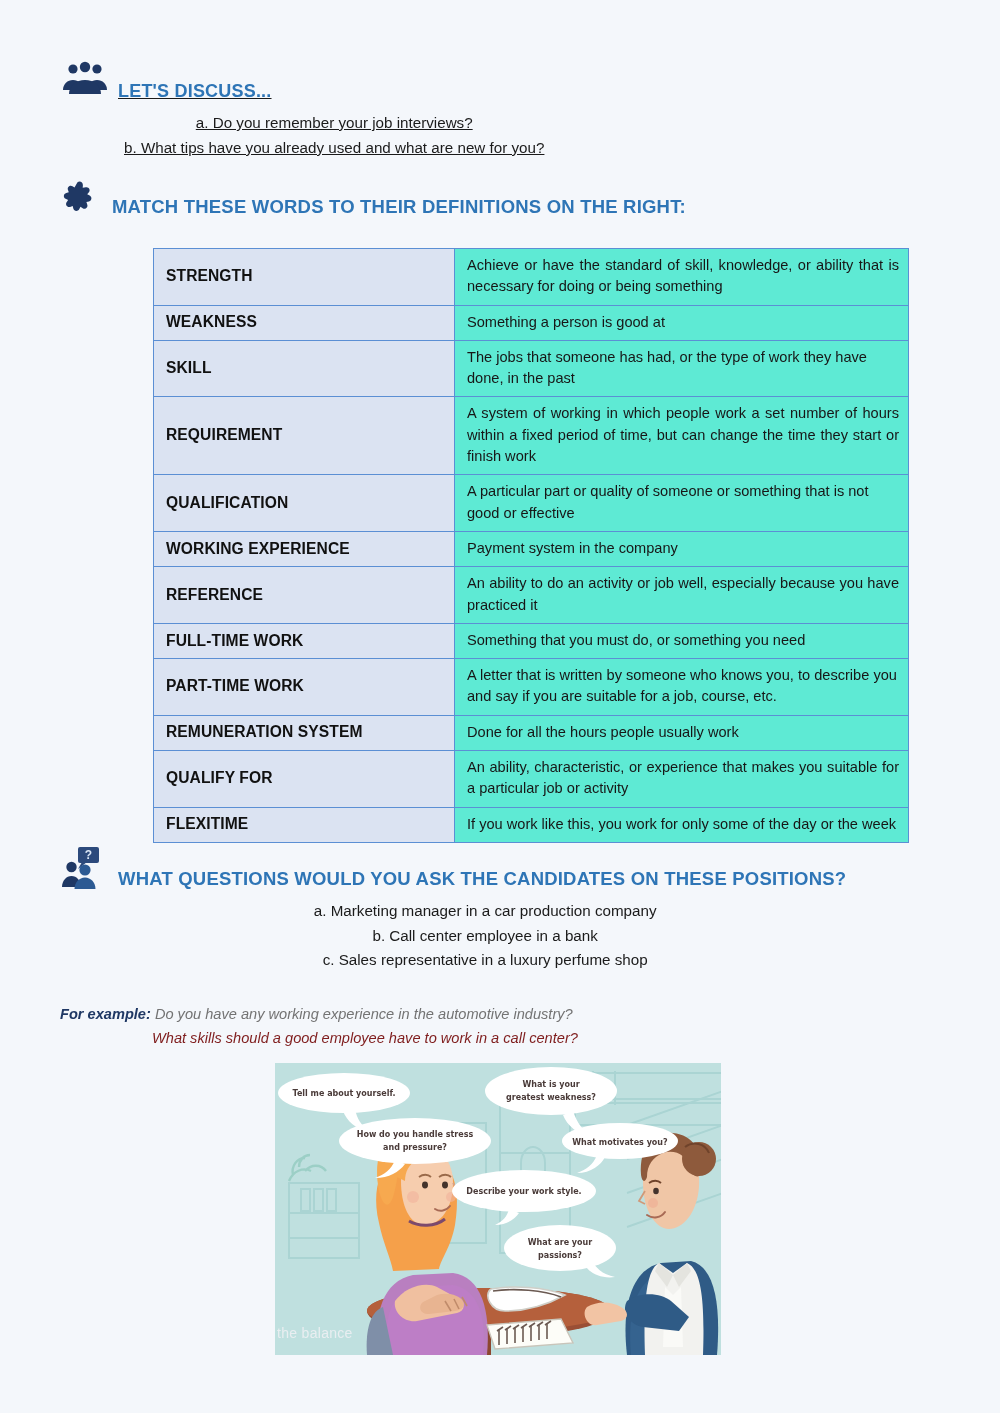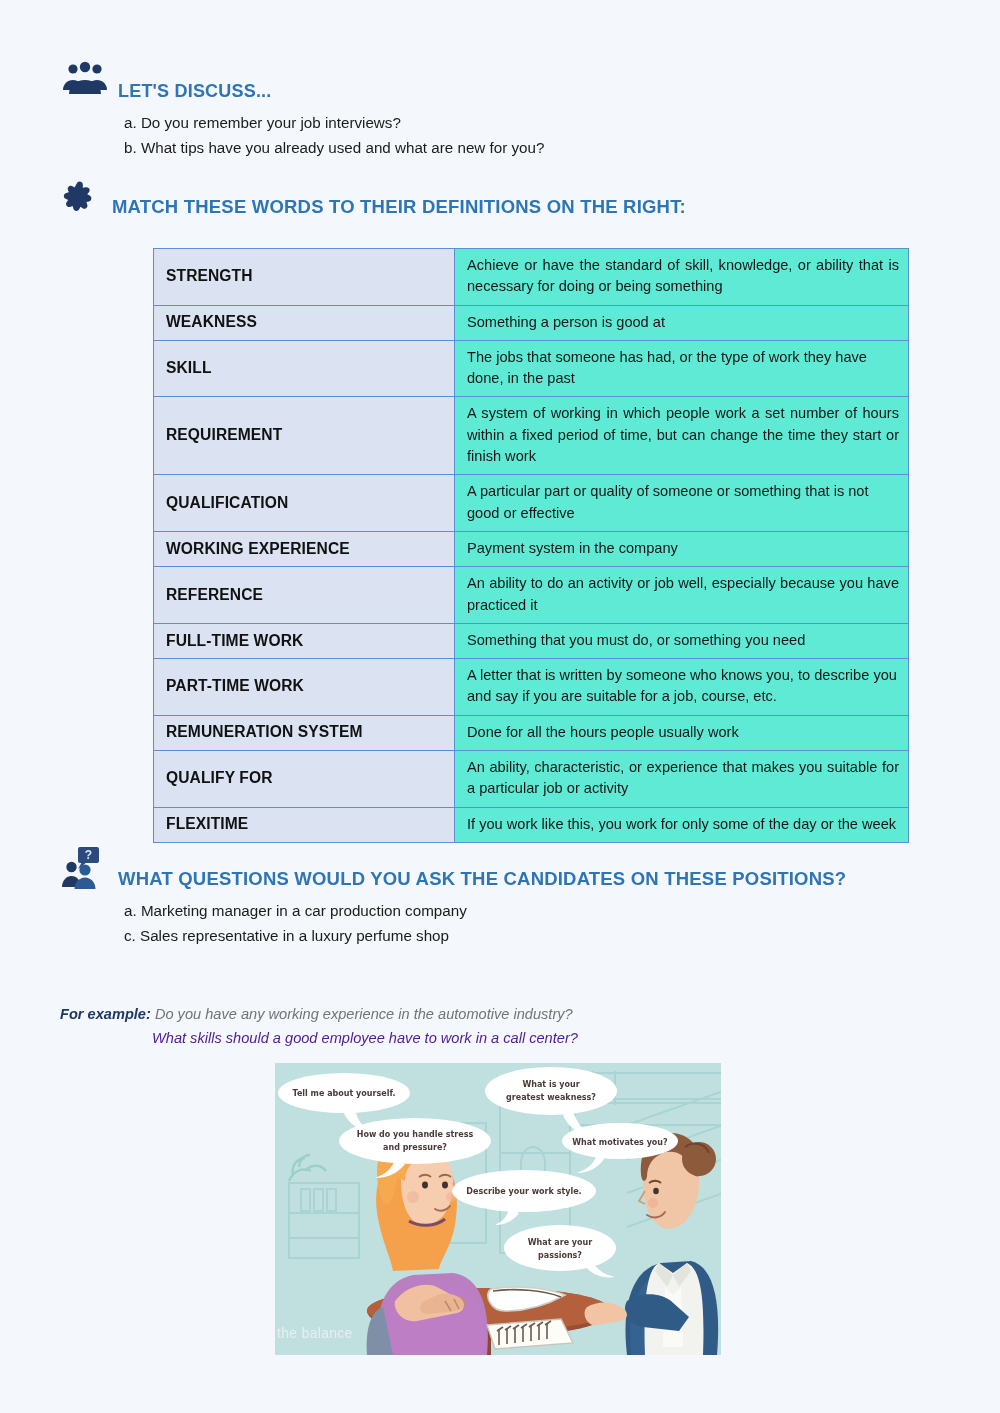--- a/index.html
+++ b/index.html
@@ -28,29 +28,29 @@
   .sec-title {
     color: #2e75b6;
     font-weight: bold;
     font-size: 18.5px;
     letter-spacing: .2px;
     line-height: 1;
     padding-bottom: 2px;
     white-space: nowrap;
   }
 
-  .qlist { margin: 9px 0 0 62px; }
+  .qlist { margin: 9px 0 0 62px; text-align: center; }
   .qlist .qitem {
     font-size: 15.2px;
     line-height: 1.62;
     color: #1b1b1b;
   }
 
   
-  #sec-discuss { position: absolute; left: 62px; top: 60px; }
+  #sec-discuss { position: absolute; left: 62px; top: 60px; text-decoration: underline; }
   #sec-discuss .sec-title { font-size: 18px; }
   #sec-match   { position: absolute; left: 62px; top: 178px; }
   #sec-ask     { position: absolute; left: 62px; top: 846px; }
 
   
   .match-table {
     position: absolute;
     left: 153px;
     top: 248px;
     width: 756px;
@@ -90,21 +90,21 @@
     top: 1003px;
     font-size: 14.6px;
     line-height: 1.62;
   }
   .example-lead {
     font-weight: bold;
     font-style: italic;
     color: #1f3864;
   }
   .example-text { font-style: italic; color: #737373; }
-  .example-line2 { margin-left: 92px; font-style: italic; color: #4c1d95; }
+  .example-line2 { margin-left: 92px; font-style: italic; color: #7f1d1d; }
 
   
   .illustration {
     position: absolute;
     left: 275px;
     top: 1063px;
     width: 446px;
     height: 292px;
     overflow: hidden;
     background: #bfe0df;
@@ -219,20 +219,21 @@
         <text x="26.5" y="13" text-anchor="middle" font-size="12" font-family="Liberation Sans, sans-serif" font-weight="bold" fill="#dbe6f5">?</text>
         <circle cx="9.5" cy="21" r="5.2" fill="#1f3864"></circle>
         <path d="M0 41c0-6.2 4.3-11 9.5-11s9.5 4.8 9.5 11z" fill="#1f3864"></path>
         <circle cx="23" cy="24" r="5.6" fill="#2c5a93"></circle>
         <path d="M12.5 43c0-6.6 4.7-11.6 10.5-11.6S33.5 36.4 33.5 43z" fill="#2c5a93"></path>
       </svg>
       <div class="sec-title">WHAT QUESTIONS WOULD YOU ASK THE CANDIDATES ON THESE POSITIONS?</div>
     </div>
     <div class="qlist">
       <div class="qitem">a. Marketing manager in a car production company</div>
+      <div class="qitem">b. Call center employee in a bank</div>
       <div class="qitem">c. Sales representative in a luxury perfume shop</div>
     </div>
   </div>
 
   <div class="example-block">
     <div>
       <span class="example-lead">For example:</span>
       <span class="example-text">Do you have any working experience in the automotive industry?</span>
     </div>
     <div class="example-line2">What skills should a good employee have to work in a call center?</div>

